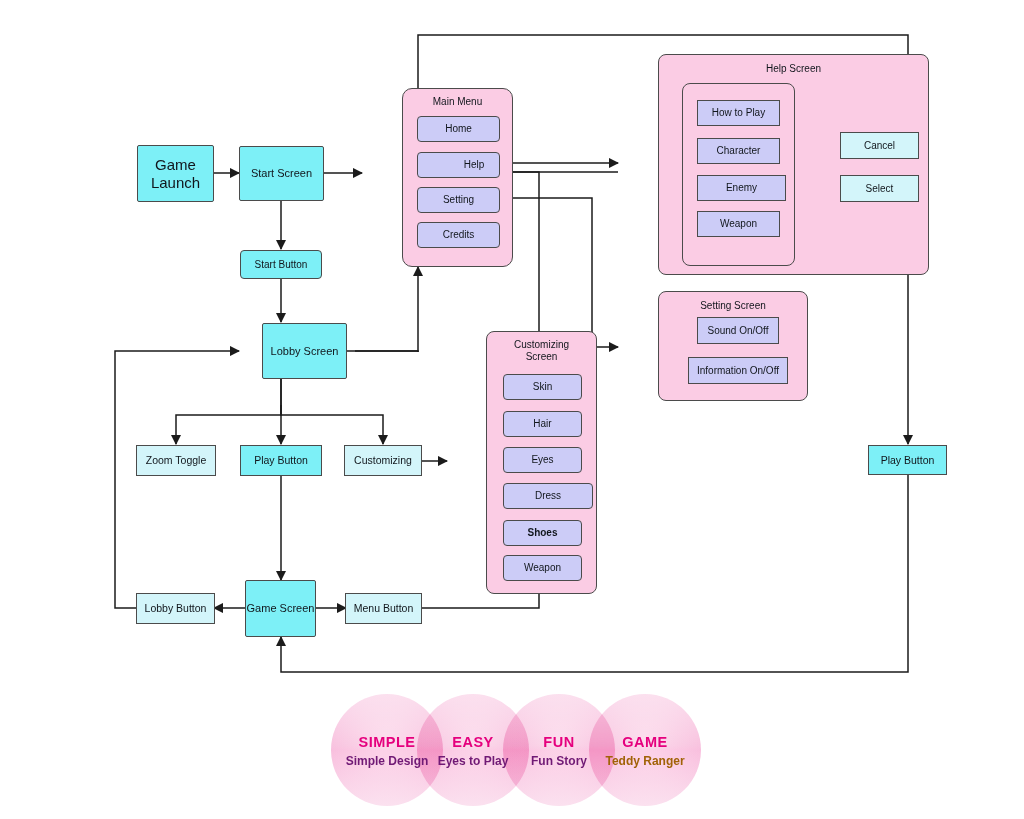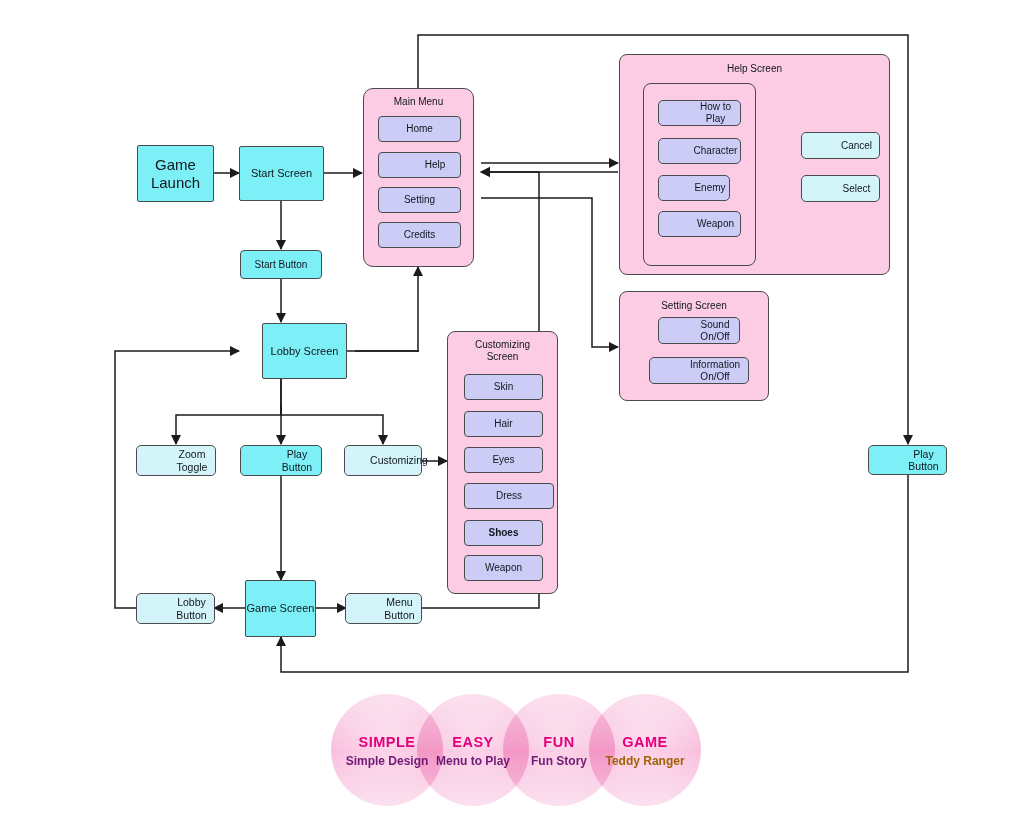--- a/index.html
+++ b/index.html
@@ -34,24 +34,24 @@
     align-items: center;
     justify-content: center;
     text-align: center;
     color: #11161c;
     border: 1.4px solid #4b4b4b;
     line-height: 1.18;
     white-space: pre-line;
   }
   .cyan-strong { background: #7df0f7; }
   .cyan-light  { background: #d3f5fa; }
-  .pink-panel  { background: #fbcce4; }
+  .pink-panel  { background: #fbcce4; margin-left: 39px; }
   .lav         { background: #ccccf7; }
   .r4  { border-radius: 4px; }
-  .r6  { border-radius: 5px; padding-left: 32px; }
+  .r6  { border-radius: 0; }
   .r8  { border-radius: 8px; }
   .r10 { border-radius: 10px; }
   .sq  { border-radius: 2px; }
   .panel-title {
     position: absolute;
     left: 0;
     right: 0;
     text-align: center;
     color: #11161c;
     white-space: pre-line;
@@ -197,21 +197,21 @@
     <div class="node lav r4" style="left:14px; top:63px; width:83px; height:26px; font-size:10px;padding-left:31px;">Help</div>
     <div class="node lav r4" style="left:14px; top:98px; width:83px; height:26px; font-size:10px;">Setting</div>
     <div class="node lav r4" style="left:14px; top:133px; width:83px; height:26px; font-size:10px;">Credits</div>
   </div>
 
   <div class="node pink-panel r8" style="left:619px; top:54px; width:271px; height:221px; display:block;">
     <div class="panel-title" style="top:8px; font-size:10px;">Help Screen</div>
     <div class="inner-frame" style="left:23px; top:28px; width:113px; height:183px;"></div>
     <div class="node lav r6" style="left:38px; top:45px; width:83px; height:26px; font-size:10px;">How to Play</div>
     <div class="node lav r6" style="left:38px; top:83px; width:83px; height:26px; font-size:10px;">Character</div>
-    <div class="node lav r6" style="left:38px; top:120px; width:72px; height:26px; font-size:10px;">Enemy</div>
+    <div class="node lav r6" style="left:38px; top:120px; width:89px; height:26px; font-size:10px;">Enemy</div>
     <div class="node lav r6" style="left:38px; top:156px; width:83px; height:26px; font-size:10px;">Weapon</div>
     <div class="node cyan-light r6" style="left:181px; top:77px; width:79px; height:27px; font-size:10px;">Cancel</div>
     <div class="node cyan-light r6" style="left:181px; top:120px; width:79px; height:27px; font-size:10px;">Select</div>
   </div>
 
   <div class="node pink-panel r8" style="left:619px; top:291px; width:150px; height:110px; display:block;">
     <div class="panel-title" style="top:8px; font-size:10px;">Setting Screen</div>
     <div class="node lav r6" style="left:38px; top:25px; width:82px; height:27px; font-size:10px;">Sound On/Off</div>
     <div class="node lav r6" style="left:29px; top:65px; width:100px; height:27px; font-size:10px;">Information On/Off</div>
   </div>
@@ -230,21 +230,21 @@
   <div id="circles">
     <div class="circ" style="left:0px;   top:0px;"></div>
     <div class="circ" style="left:86px;  top:0px;"></div>
     <div class="circ" style="left:172px; top:0px;"></div>
     <div class="circ" style="left:258px; top:0px;"></div>
 
     <div class="circ-label circ-top" style="left:0px;   top:40px;">SIMPLE</div>
     <div class="circ-label circ-bot" style="left:0px;   top:60px;">Simple Design</div>
 
     <div class="circ-label circ-top" style="left:86px;  top:40px;">EASY</div>
-    <div class="circ-label circ-bot" style="left:86px;  top:60px;">Menu to Play</div>
+    <div class="circ-label circ-bot" style="left:86px;  top:60px;">Eyes to Play</div>
 
     <div class="circ-label circ-top" style="left:172px; top:40px;">FUN</div>
     <div class="circ-label circ-bot" style="left:172px; top:60px;">Fun Story</div>
 
     <div class="circ-label circ-top" style="left:258px; top:40px;">GAME</div>
     <div class="circ-label circ-bot accent" style="left:258px; top:60px;">Teddy Ranger</div>
   </div>
 
 </div>
 

